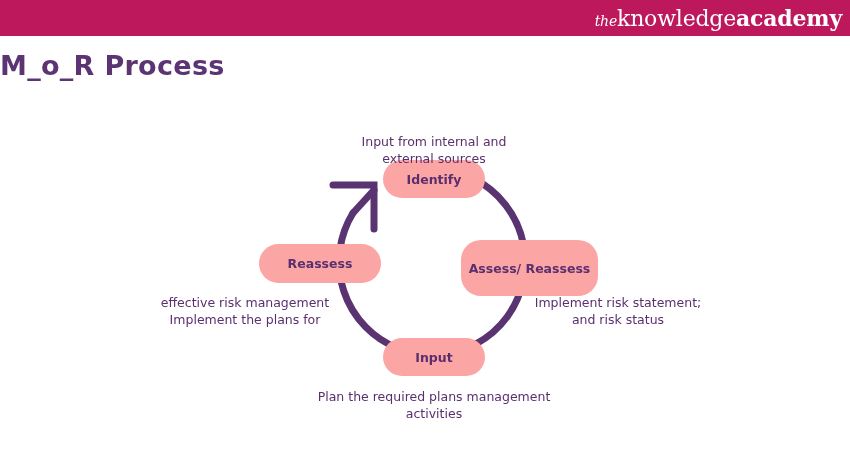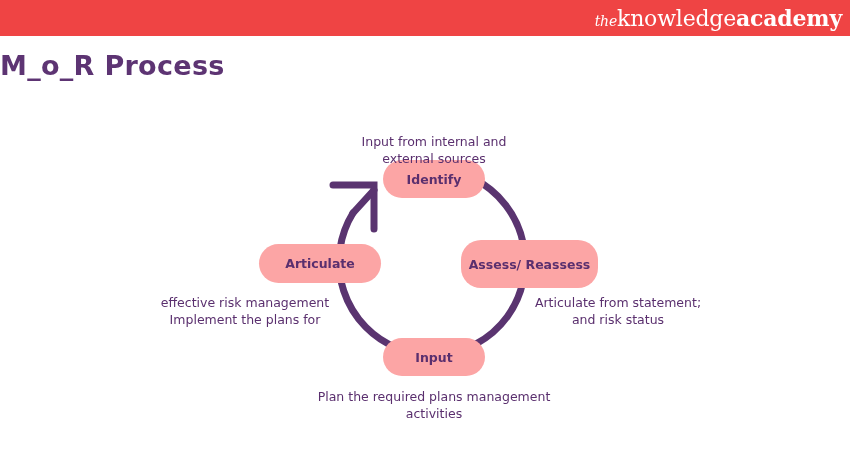--- a/index.html
+++ b/index.html
@@ -3,21 +3,21 @@
 <meta charset="utf-8">
 <style>
   html, body { margin: 0; padding: 0; }
   body {
     width: 850px; height: 450px; position: relative; overflow: hidden;
     background: #ffffff;
     font-family: "DejaVu Sans", sans-serif;
   }
   .header {
     position: absolute; left: 0; top: 0; width: 850px; height: 36px;
-    background: #ef4444;
+    background: #be185d;
   }
   .logo {
     position: absolute; right: 8px; top: 3px;
     font-family: "DejaVu Serif", serif; color: #ffffff;
     font-size: 22px; line-height: 30px; letter-spacing: -0.2px;
   }
   .logo .the { font-style: italic; font-size: 14px; }
   .logo .acad { font-weight: bold; }
   .title {
     position: absolute; left: 0; width: 850px; top: 50px;
@@ -52,36 +52,36 @@
 
   <g>
     <path d="M 353 213 L 374 190" fill="none" stroke="#5A3470" stroke-width="7" stroke-linecap="round"></path>
     <path d="M 333 185 L 374 185 L 374 229" fill="none" stroke="#5A3470" stroke-width="7" stroke-linecap="round" stroke-linejoin="miter"></path>
   </g>
 </svg>
 
 <div class="pill" style="left:383px; top:160px; width:102px; height:38px;">
   <span>Identify</span>
 </div>
-<div class="pill" style="left:461px; top:240px; width:137px; height:48px;">
+<div class="pill" style="left:461px; top:240px; width:137px; height:56px;">
   <span>Assess/ Reassess</span>
 </div>
 <div class="pill" style="left:383px; top:338px; width:102px; height:38px;">
   <span>Input</span>
 </div>
 <div class="pill" style="left:259px; top:244px; width:122px; height:39px;">
-  <span>Articulate</span>
+  <span>Reassess</span>
 </div>
 
 <div class="desc" style="left:334px; top:117px; width:200px;margin-top:16px;">
   <div>Input from internal and</div>
   <div>external sources</div>
 </div>
 <div class="desc" style="left:528px; top:294px; width:180px;">
-  <div>Articulate from statement;</div>
+  <div>Implement risk statement;</div>
   <div>and risk status</div>
 </div>
 <div class="desc" style="left:309px; top:388px; width:250px;">
   <div>Plan the required plans management</div>
   <div>activities</div>
 </div>
 <div class="desc" style="left:150px; top:294px; width:190px;">
   <div>effective risk management</div>
   <div>Implement the plans for</div>
 </div>

